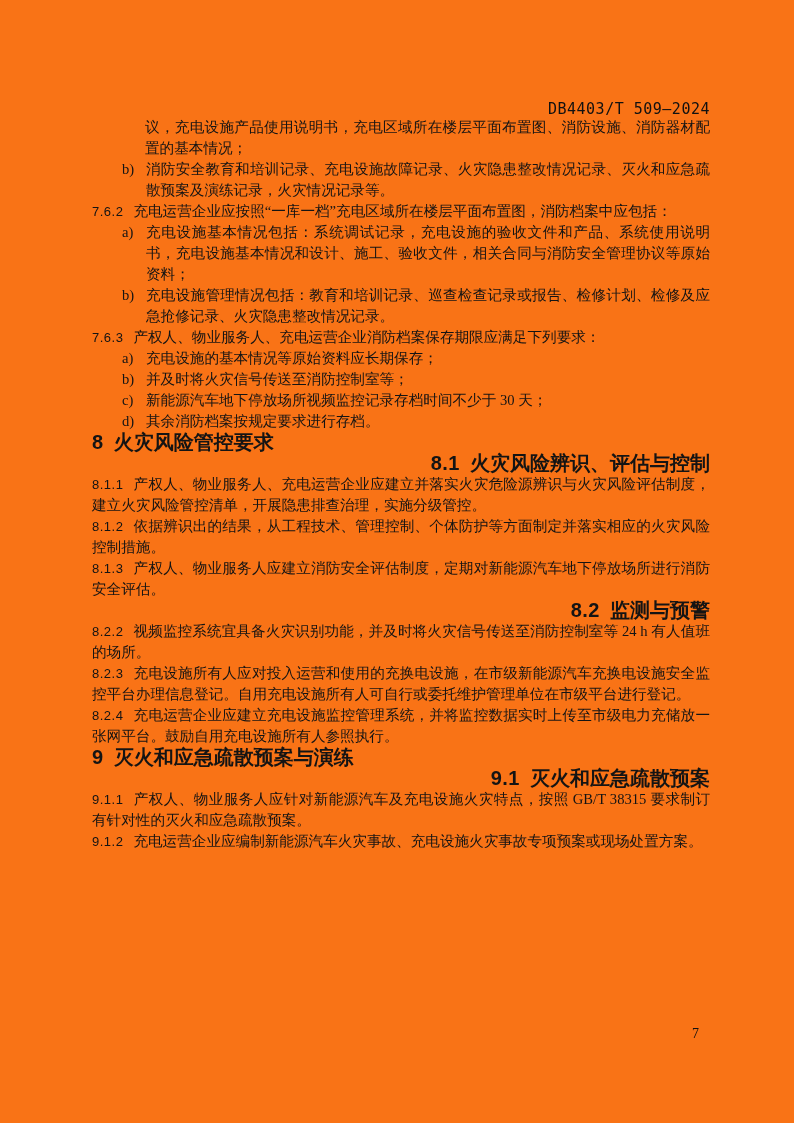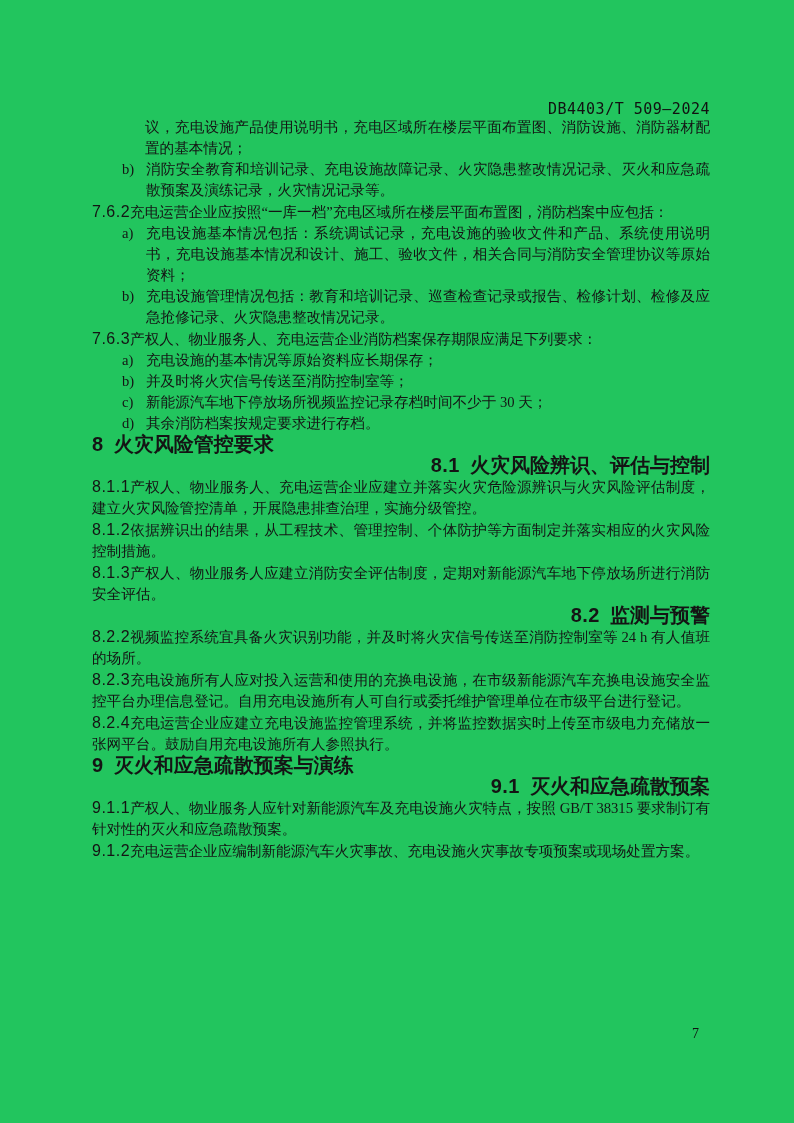--- a/index.html
+++ b/index.html
@@ -1,20 +1,20 @@
 <!DOCTYPE html>
 <html><head>
 <meta charset="utf-8">
 <style>
   html,body { margin:0; padding:0; background:#888; }
   .page {
     position:relative;
     width:794px; height:1123px;
     margin:0 auto;
-    background:#22c55e;
+    background:#f97316;
     color:#141414;
     font-family:"Liberation Serif","DejaVu Serif",serif;
     overflow:hidden;
   }
   .doc-header {
     position:absolute;
     top:100px; right:84px;
     font-family:"DejaVu Sans Mono","Liberation Mono",monospace;
     font-size:15px;
     letter-spacing:0.5px;
@@ -32,21 +32,22 @@
   .continuation { padding-left:53px; }
   .list-item { display:flex; }
   .list-item .marker {
     flex:none;
     width:24px;
     margin-left:30px;
   }
   .list-item .li-text { flex:1; text-align:justify; }
   .clause .clause-num {
     font-family:"Liberation Sans","DejaVu Sans",sans-serif;
-    font-size:16px;
+    font-size:13px;
+    margin-right:10px;
     letter-spacing:0.5px;
   }
   .h1-heading, .h2-heading {
     font-family:"Liberation Sans","DejaVu Sans",sans-serif;
     font-weight:bold;
     font-size:20px;
     line-height:21px;
     text-align:left;
   }
   .h1-heading { margin:16px 0 0 0; }

